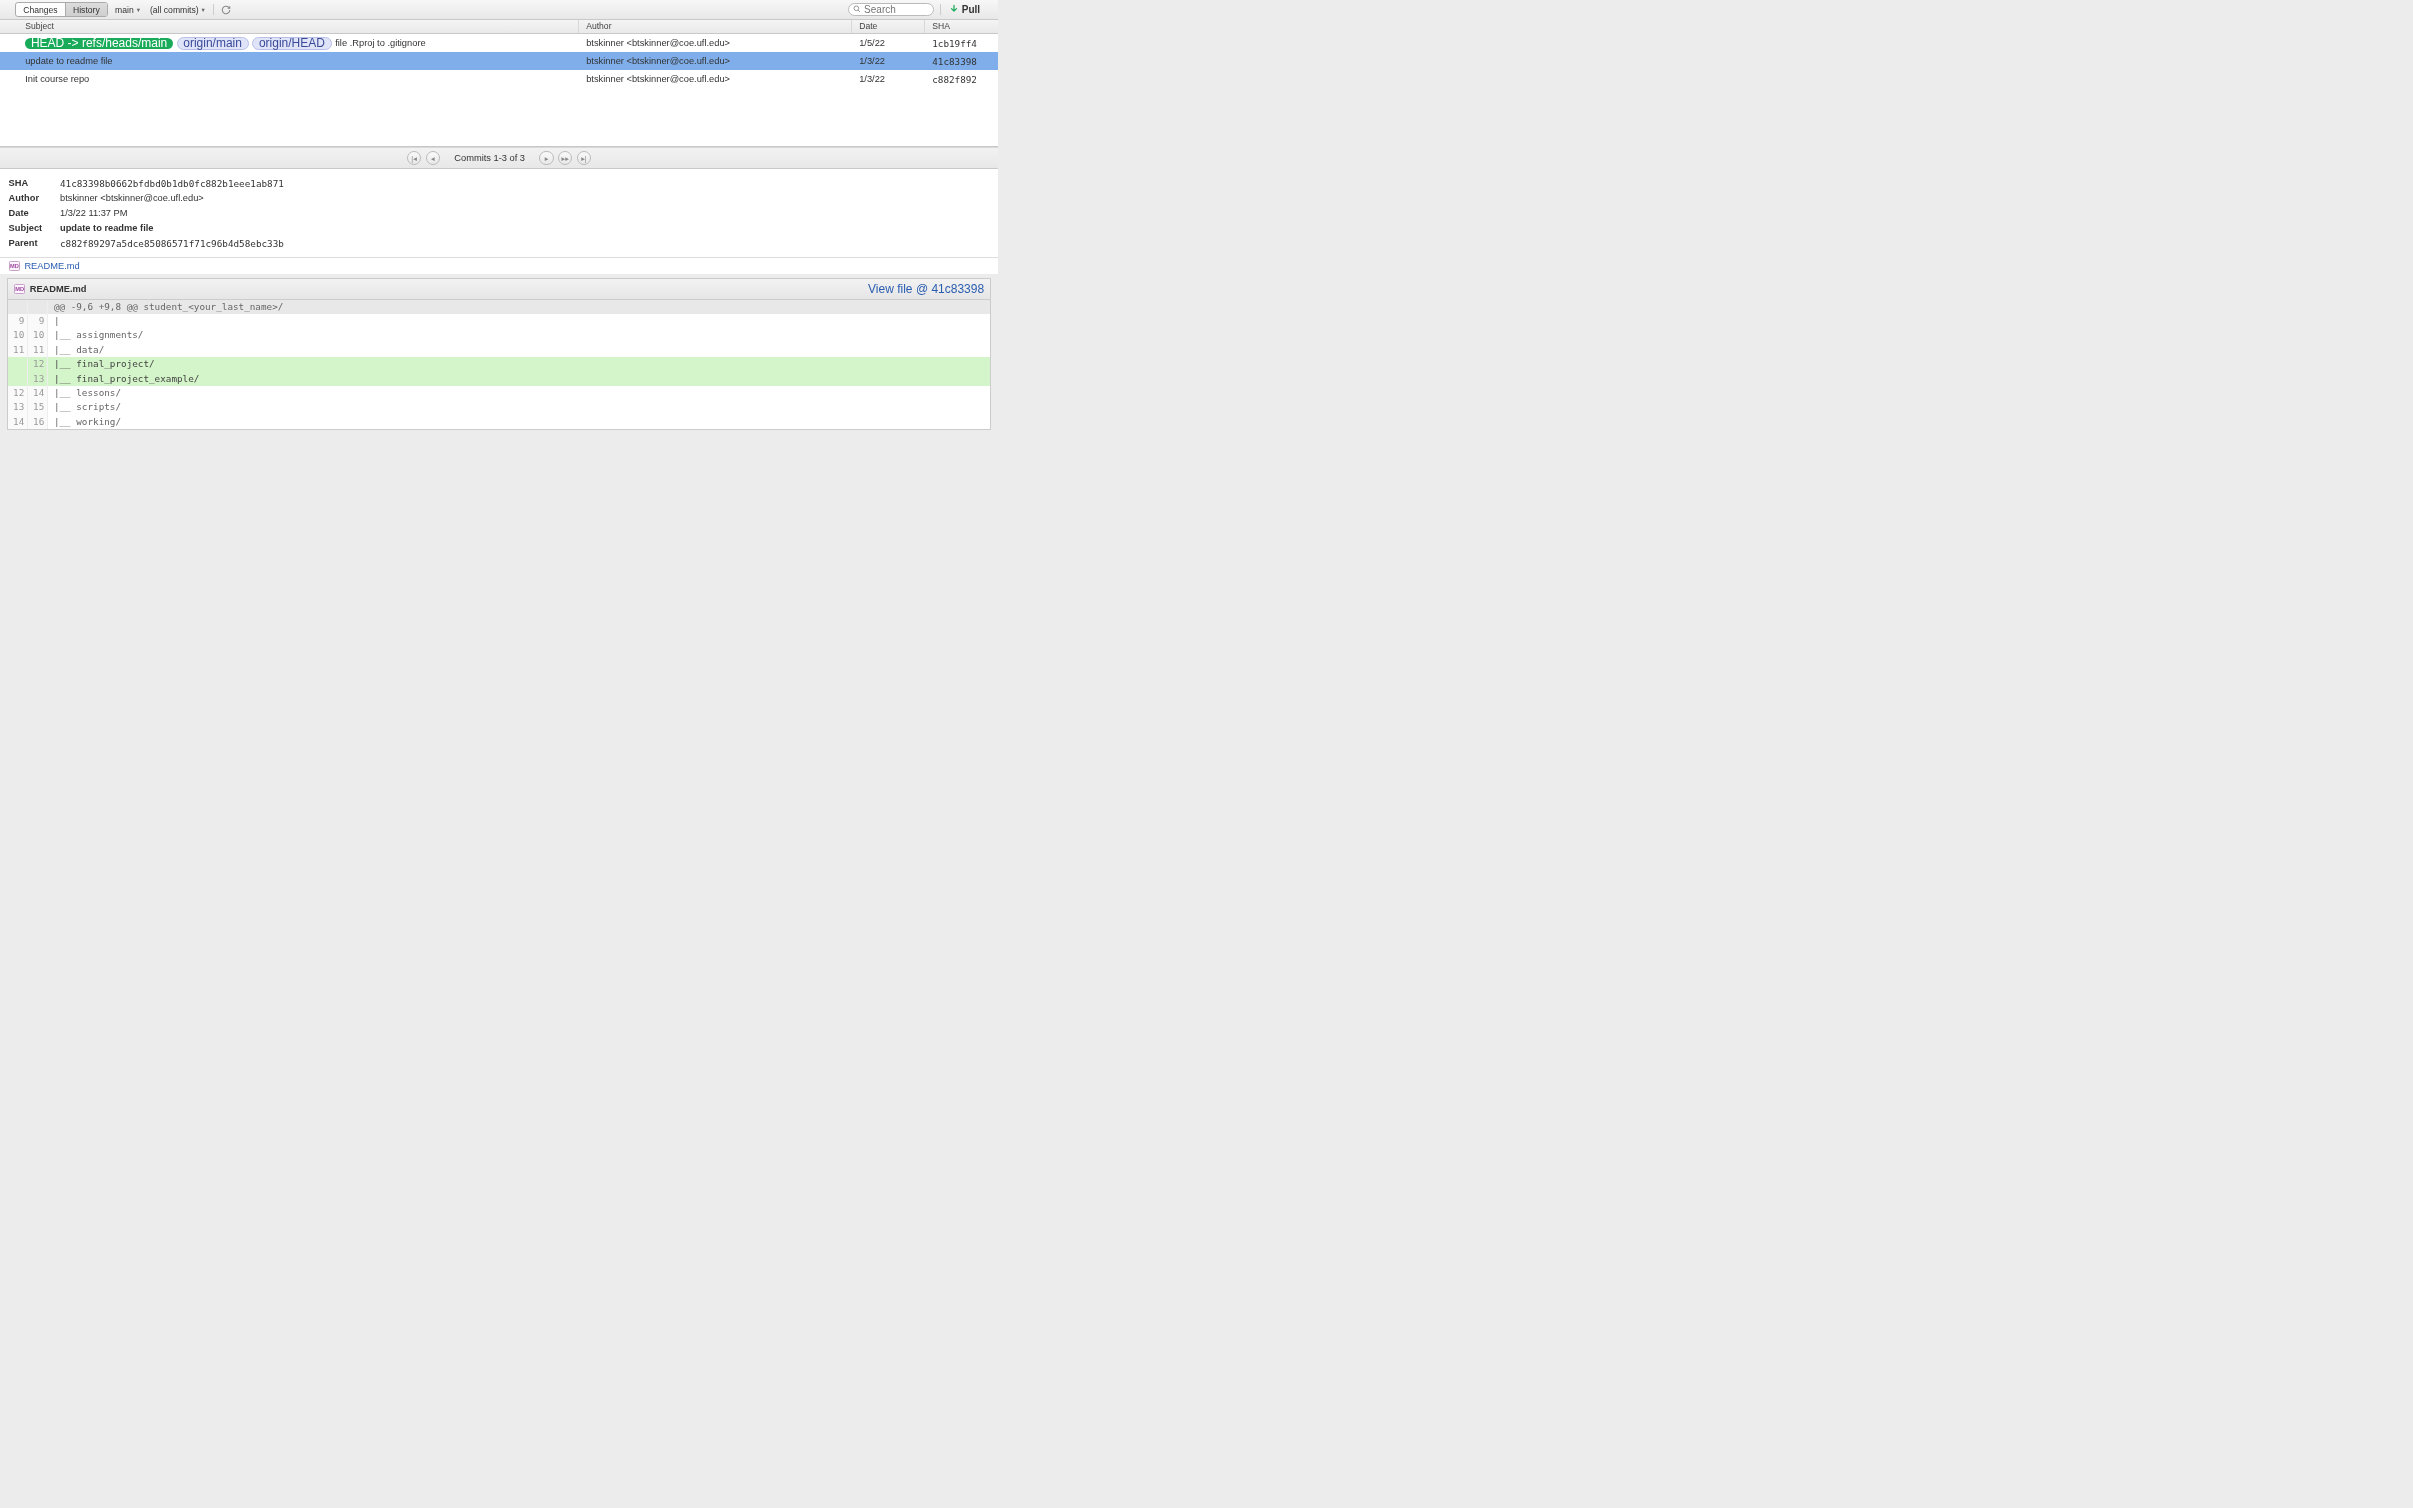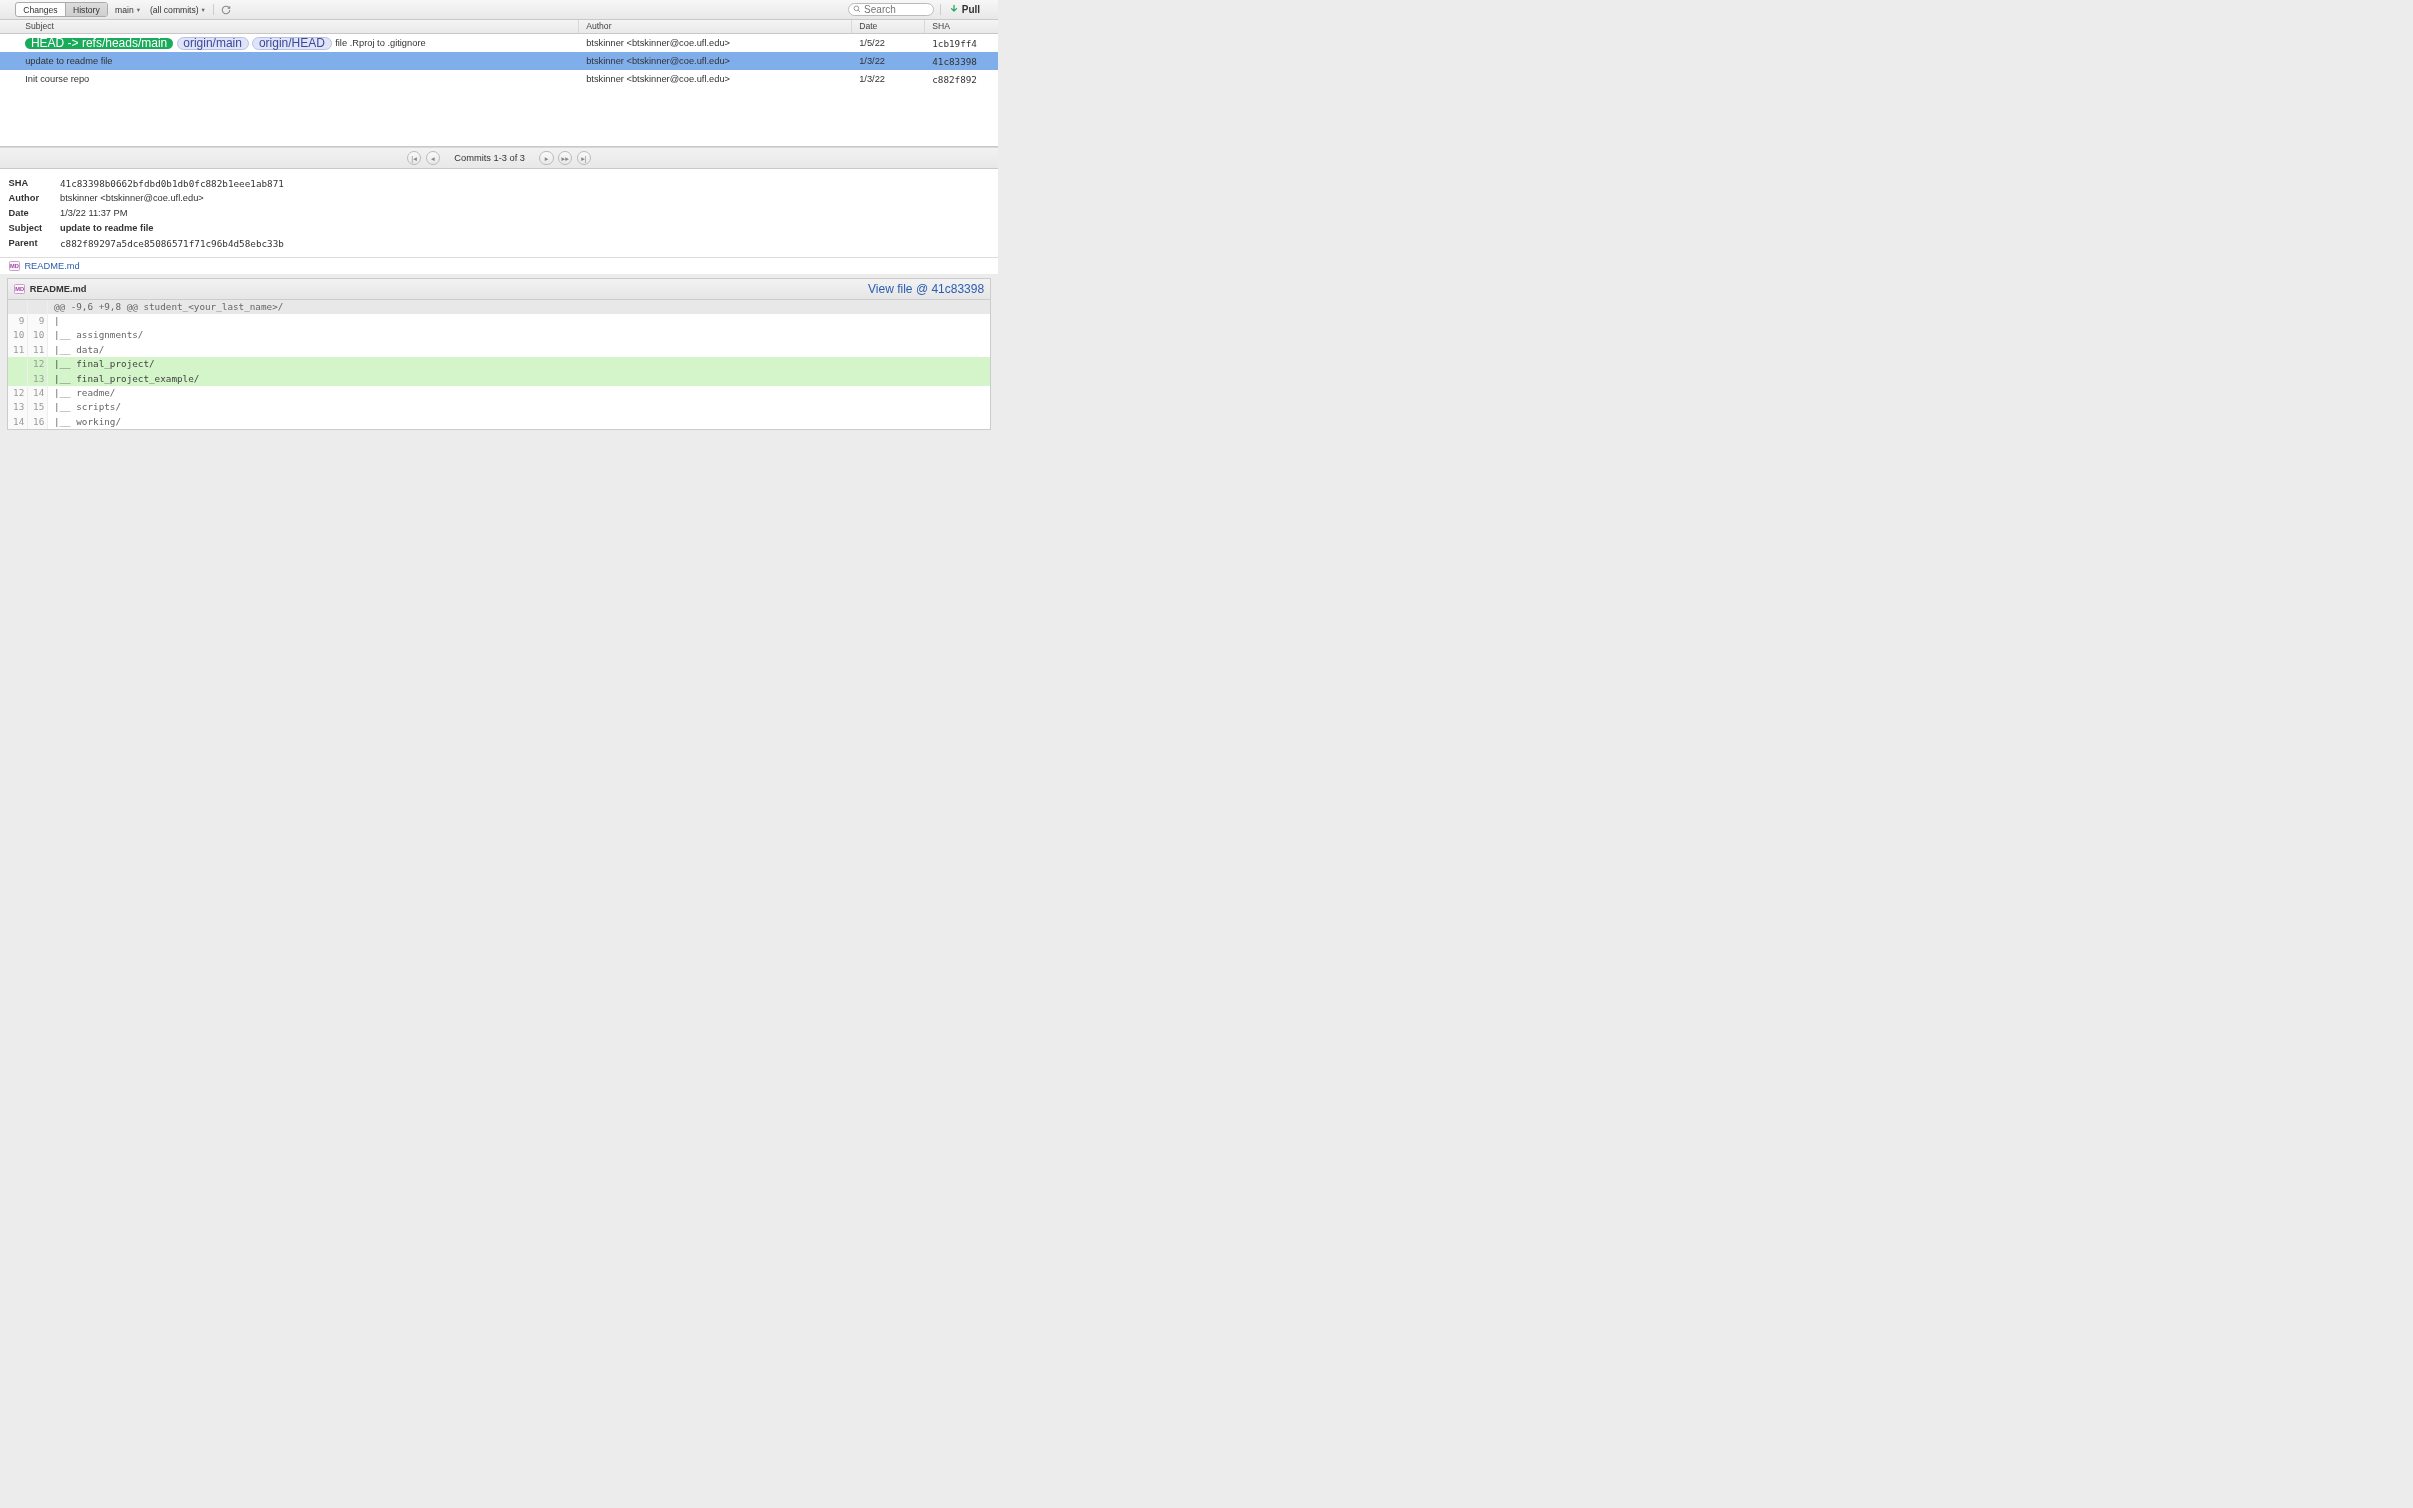--- a/index.html
+++ b/index.html
@@ -338,21 +338,21 @@
           <div class="code">|__ final_project/</div>
         </div>
         <div class="diff-line add">
           <div class="ln empty">.</div>
           <div class="ln">13</div>
           <div class="code">|__ final_project_example/</div>
         </div>
         <div class="diff-line ">
           <div class="ln">12</div>
           <div class="ln">14</div>
-          <div class="code">|__ readme/</div>
+          <div class="code">|__ lessons/</div>
         </div>
         <div class="diff-line ">
           <div class="ln">13</div>
           <div class="ln">15</div>
           <div class="code">|__ scripts/</div>
         </div>
         <div class="diff-line ">
           <div class="ln">14</div>
           <div class="ln">16</div>
           <div class="code">|__ working/</div>

